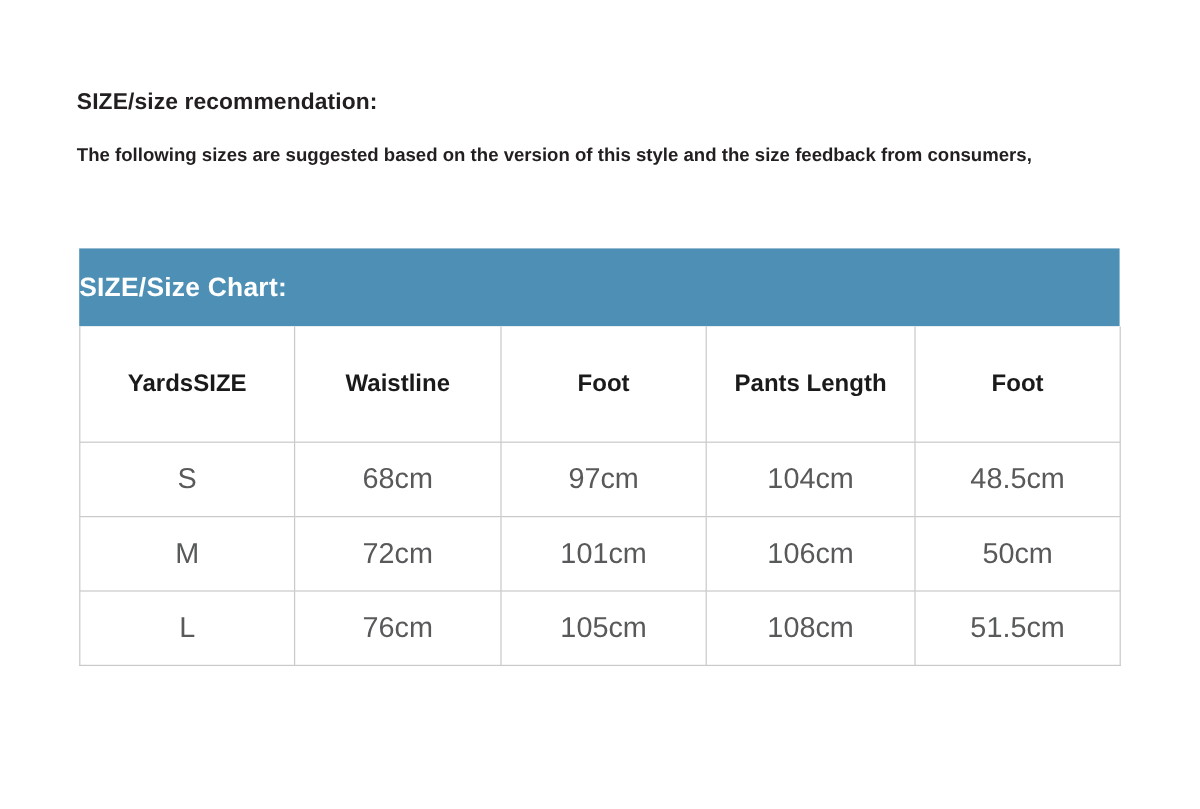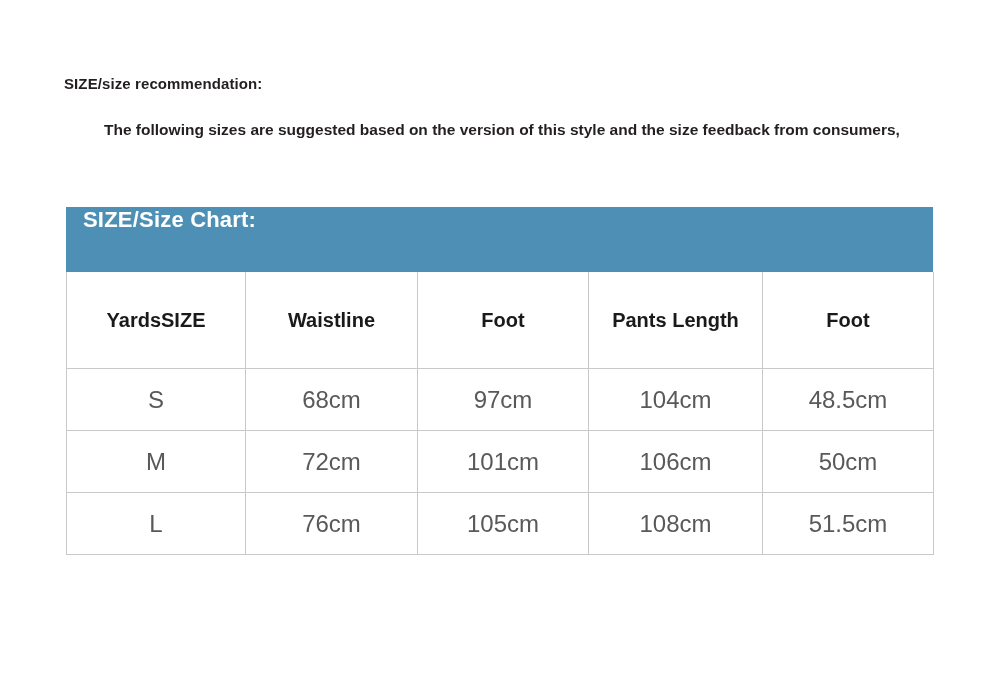--- a/index.html
+++ b/index.html
@@ -12,47 +12,46 @@
     position: relative;
     width: 1000px;
     height: 674px;
     background: #ffffff;
     overflow: hidden;
   }
   .rec-title {
     position: absolute;
     left: 64px;
     top: 75px;
-    font-size: 15px;
+    font-size: 19px;
     font-weight: bold;
     color: #231f20;
     letter-spacing: 0.1px;
     white-space: nowrap;
   }
   .rec-body {
     position: absolute;
     left: 64px;
     top: 120px;
     color: #231f20;
     font-size: 15.5px;
     font-weight: bold;
     line-height: 20.5px;
   }
-  .rec-body .line { white-space: nowrap; margin-left: 40px; }
+  .rec-body .line { white-space: nowrap; }
   .chart-bar {
     position: absolute;
     left: 66px;
     top: 207px;
     width: 867px;
     height: 65px;
     background: #4e90b5;
     display: flex;
-    align-items: flex-start;
+    align-items: center;
     box-sizing: border-box;
-    padding-left: 17px;
   }
   .chart-bar-label {
     color: #ffffff;
     font-size: 22px;
     font-weight: bold;
     letter-spacing: 0.2px;
   }
   table.size-table {
     position: absolute;
     left: 66px;

